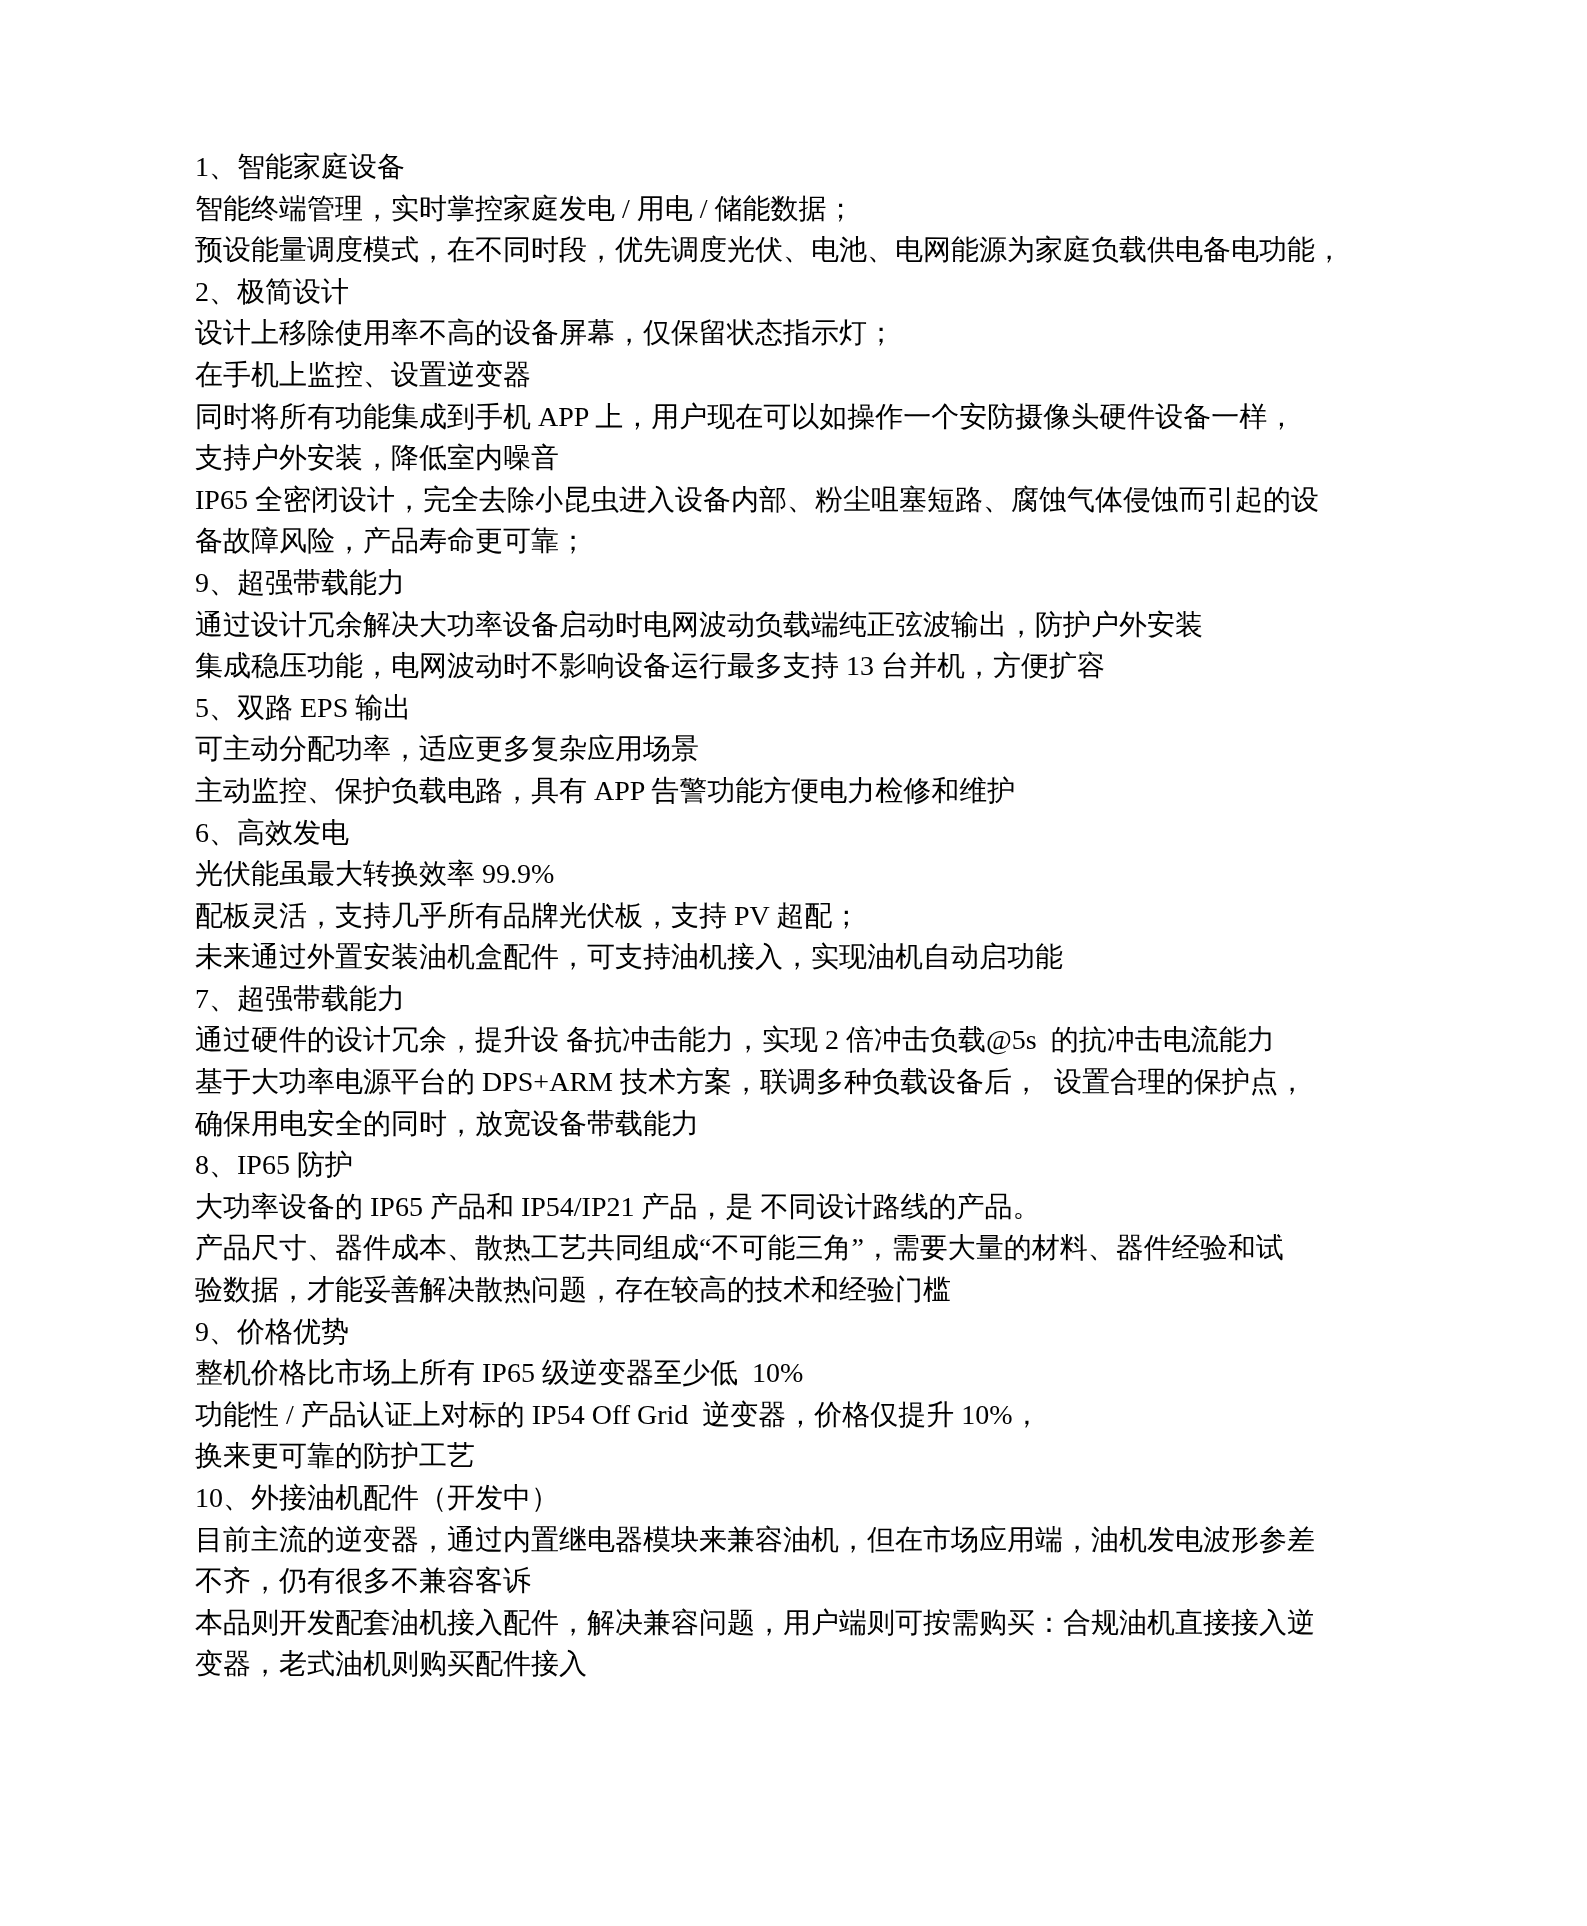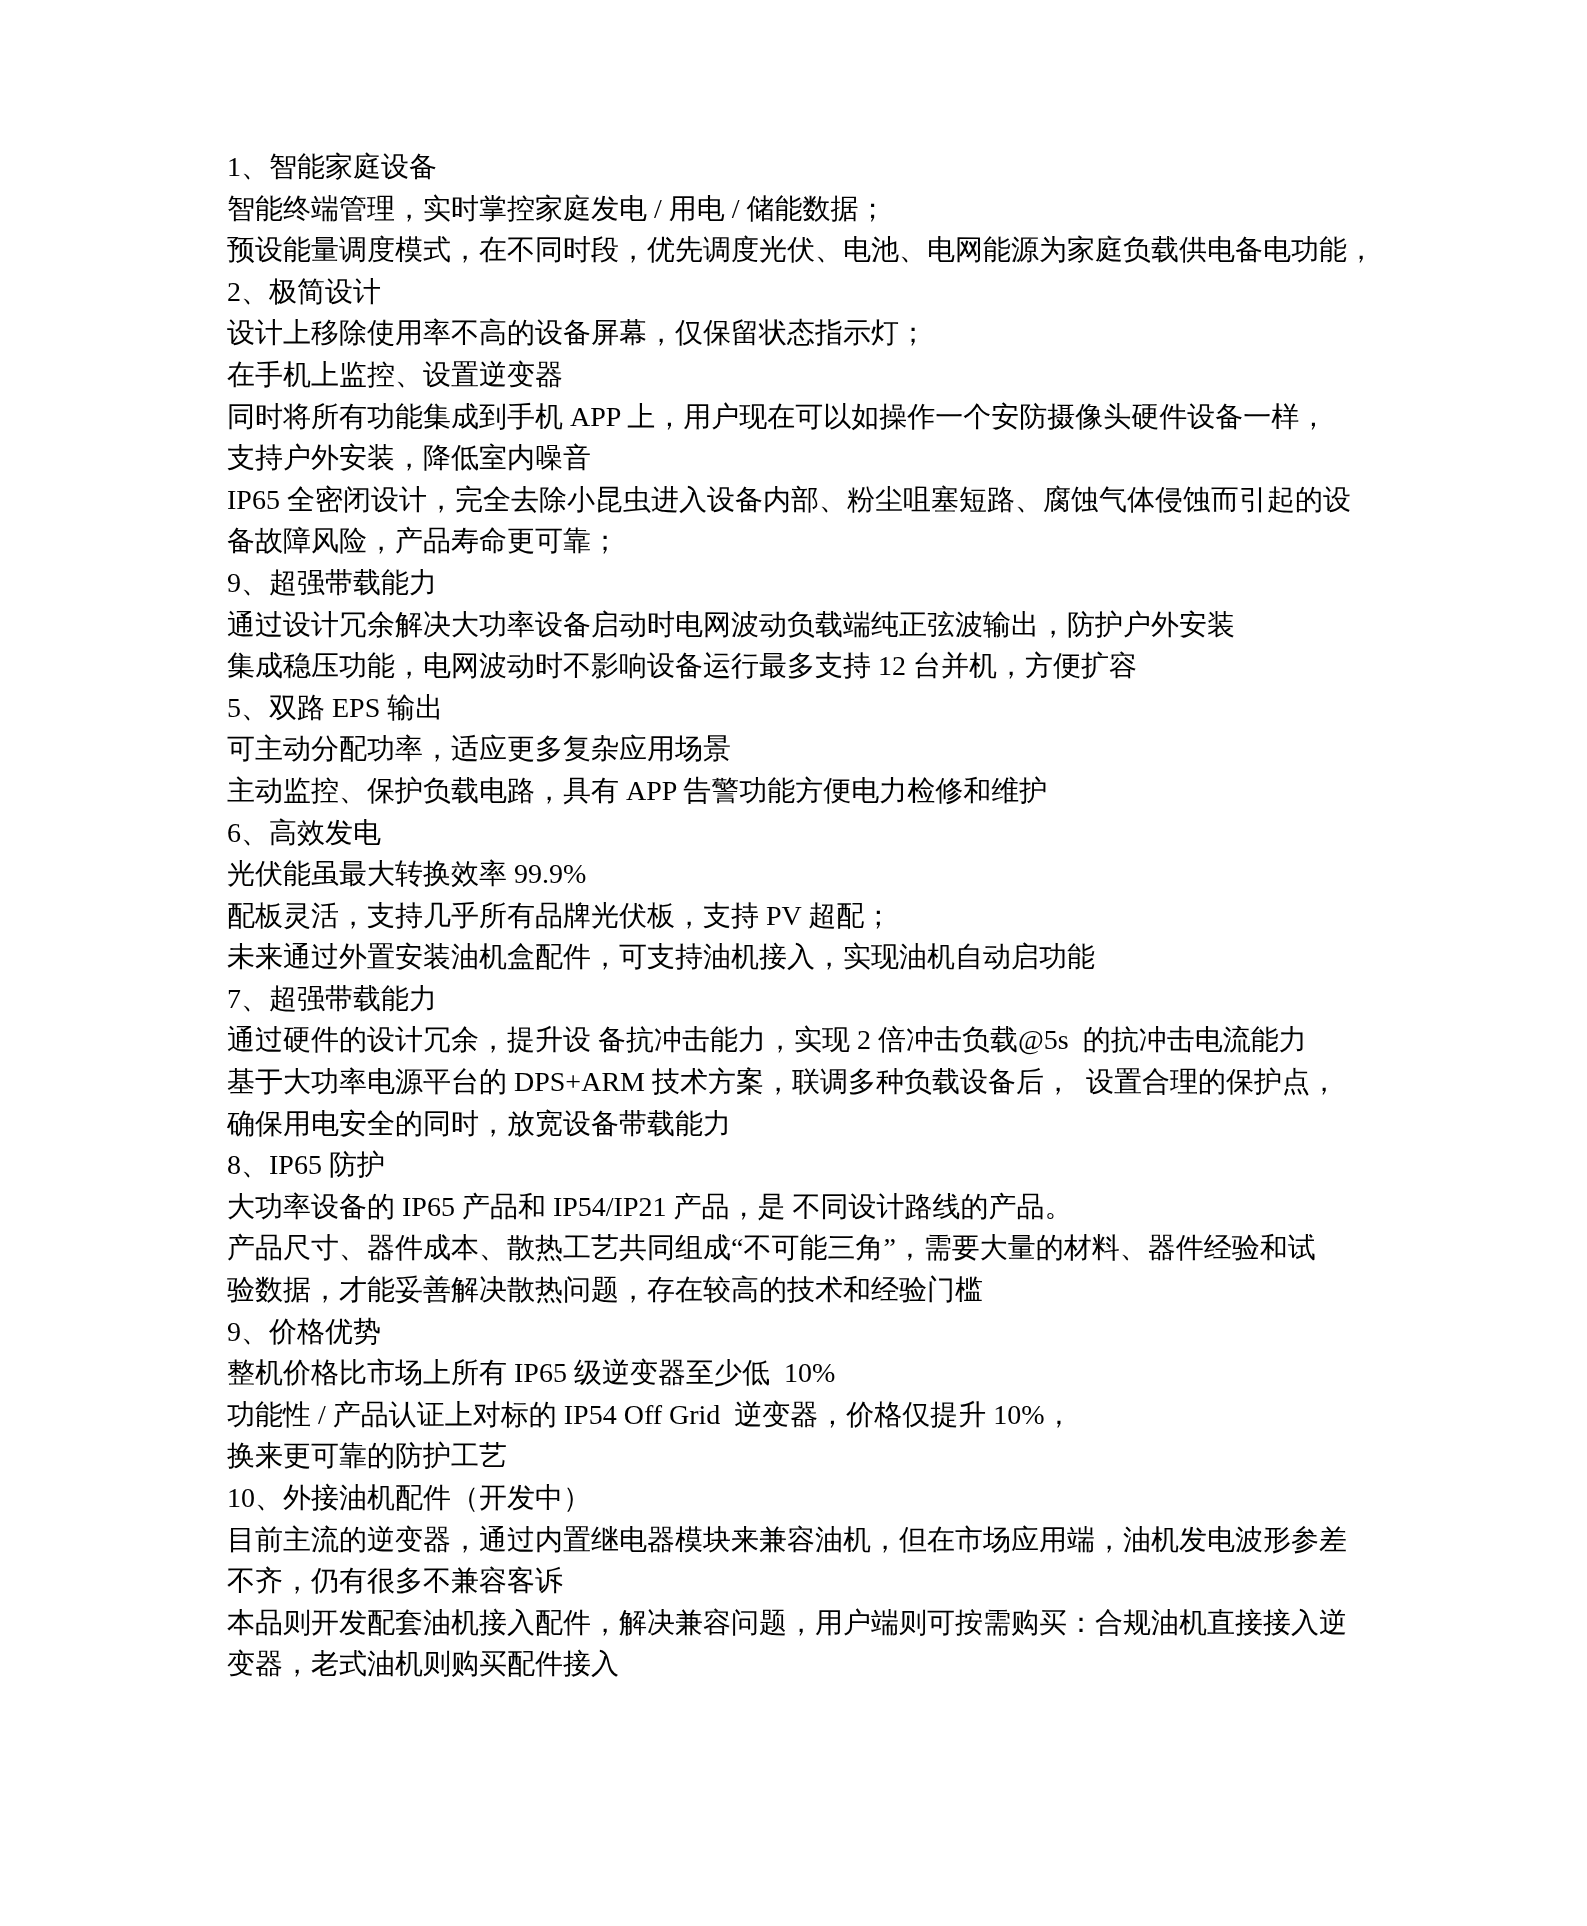--- a/index.html
+++ b/index.html
@@ -18,21 +18,20 @@
   .doc-body {
     position: absolute;
     top: 146px;
     left: 195px;
     width: 1200px;
     font-family: "Liberation Serif", "DejaVu Serif", serif;
     font-size: 28px;
     line-height: 41.6px;
     color: #000000;
     text-align: left;
-    margin-left: 32px;
   }
   .doc-body p {
     margin: 0;
     padding: 0;
     white-space: pre-wrap;
   }
 </style>
 </head>
 <body>
 
@@ -43,21 +42,21 @@
     <p>预设能量调度模式，在不同时段，优先调度光伏、电池、电网能源为家庭负载供电备电功能，</p>
     <p>2、极简设计</p>
     <p>设计上移除使用率不高的设备屏幕，仅保留状态指示灯；</p>
     <p>在手机上监控、设置逆变器</p>
     <p>同时将所有功能集成到手机 APP 上，用户现在可以如操作一个安防摄像头硬件设备一样，</p>
     <p>支持户外安装，降低室内噪音</p>
     <p>IP65 全密闭设计，完全去除小昆虫进入设备内部、粉尘咀塞短路、腐蚀气体侵蚀而引起的设</p>
     <p>备故障风险，产品寿命更可靠；</p>
     <p>9、超强带载能力</p>
     <p>通过设计冗余解决大功率设备启动时电网波动负载端纯正弦波输出，防护户外安装</p>
-    <p>集成稳压功能，电网波动时不影响设备运行最多支持 12 台并机，方便扩容</p>
+    <p>集成稳压功能，电网波动时不影响设备运行最多支持 13 台并机，方便扩容</p>
     <p>5、双路 EPS 输出</p>
     <p>可主动分配功率，适应更多复杂应用场景</p>
     <p>主动监控、保护负载电路，具有 APP 告警功能方便电力检修和维护</p>
     <p>6、高效发电</p>
     <p>光伏能虽最大转换效率 99.9%</p>
     <p>配板灵活，支持几乎所有品牌光伏板，支持 PV 超配；</p>
     <p>未来通过外置安装油机盒配件，可支持油机接入，实现油机自动启功能</p>
     <p>7、超强带载能力</p>
     <p>通过硬件的设计冗余，提升设 备抗冲击能力，实现 2 倍冲击负载@5s  的抗冲击电流能力</p>
     <p>基于大功率电源平台的 DPS+ARM 技术方案，联调多种负载设备后，  设置合理的保护点，</p>

